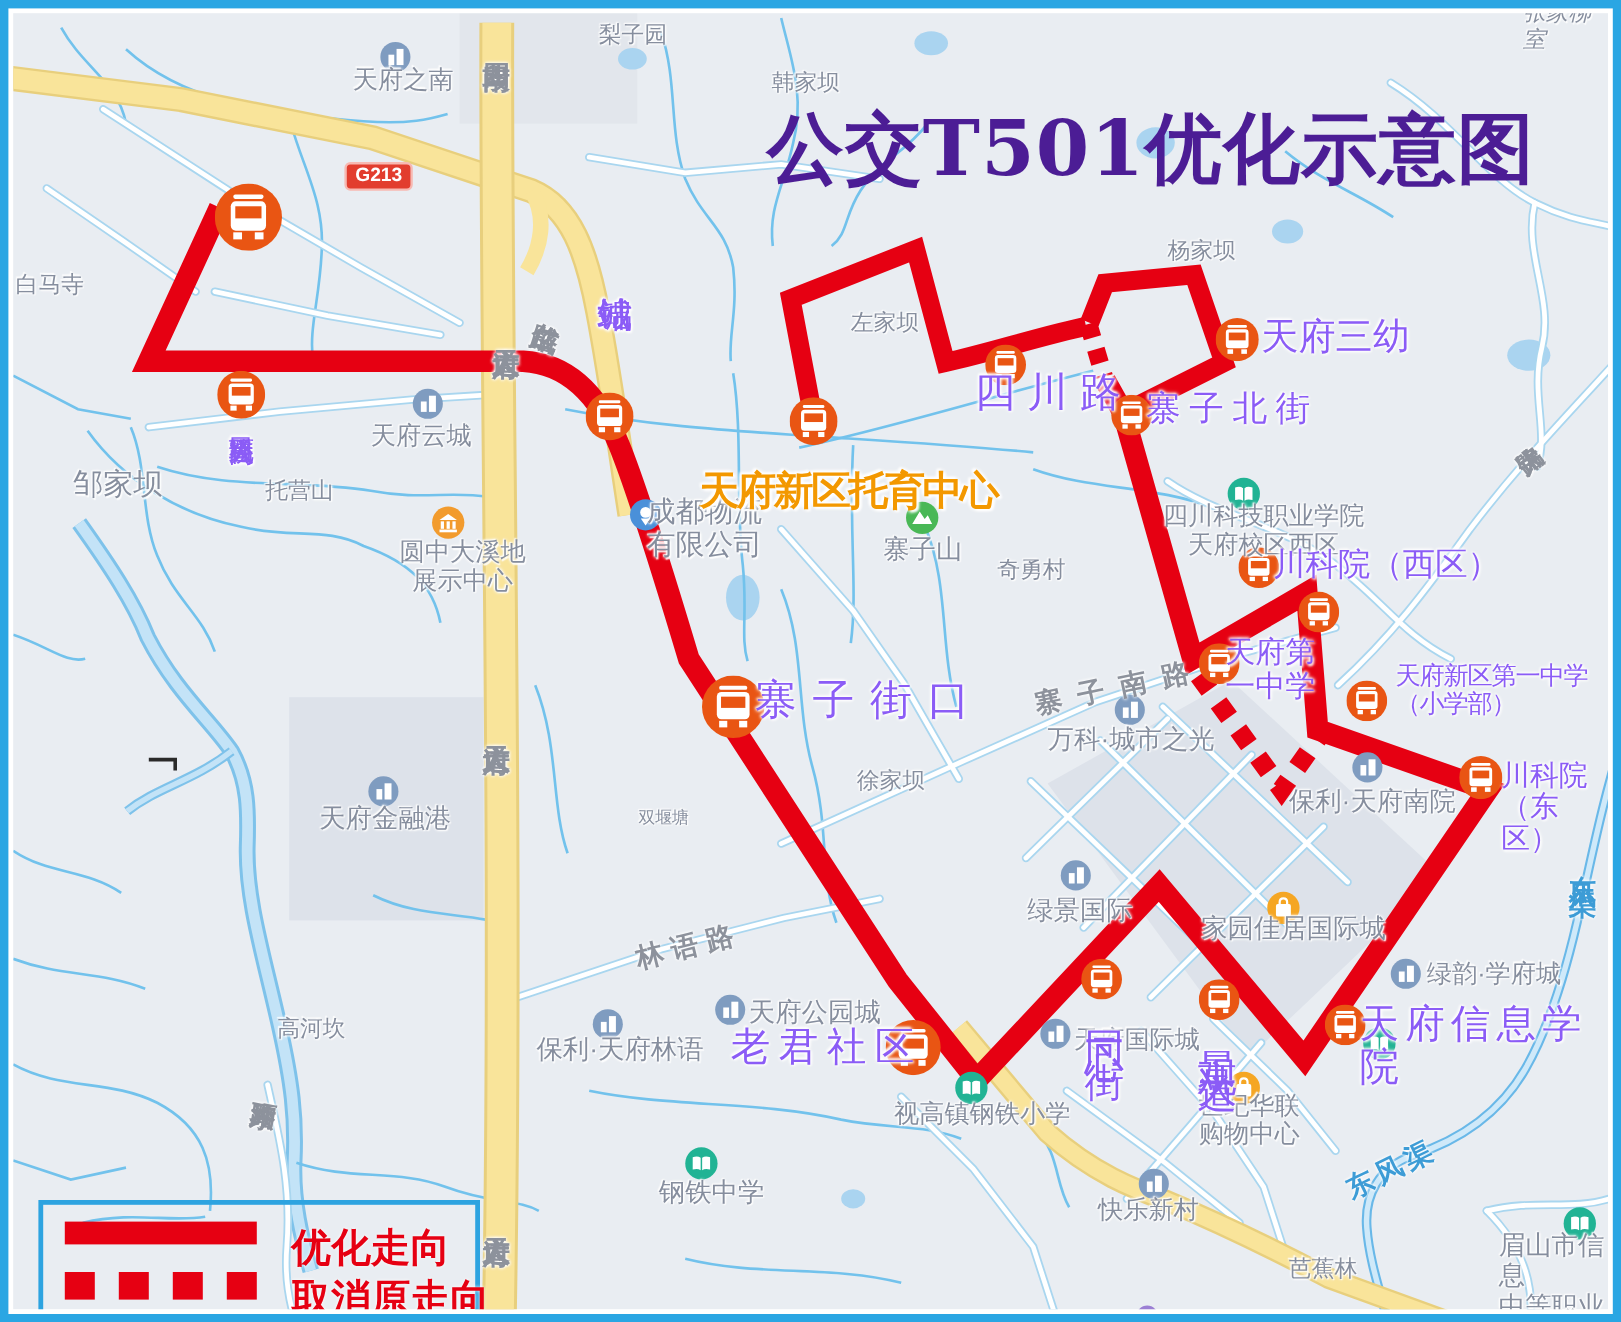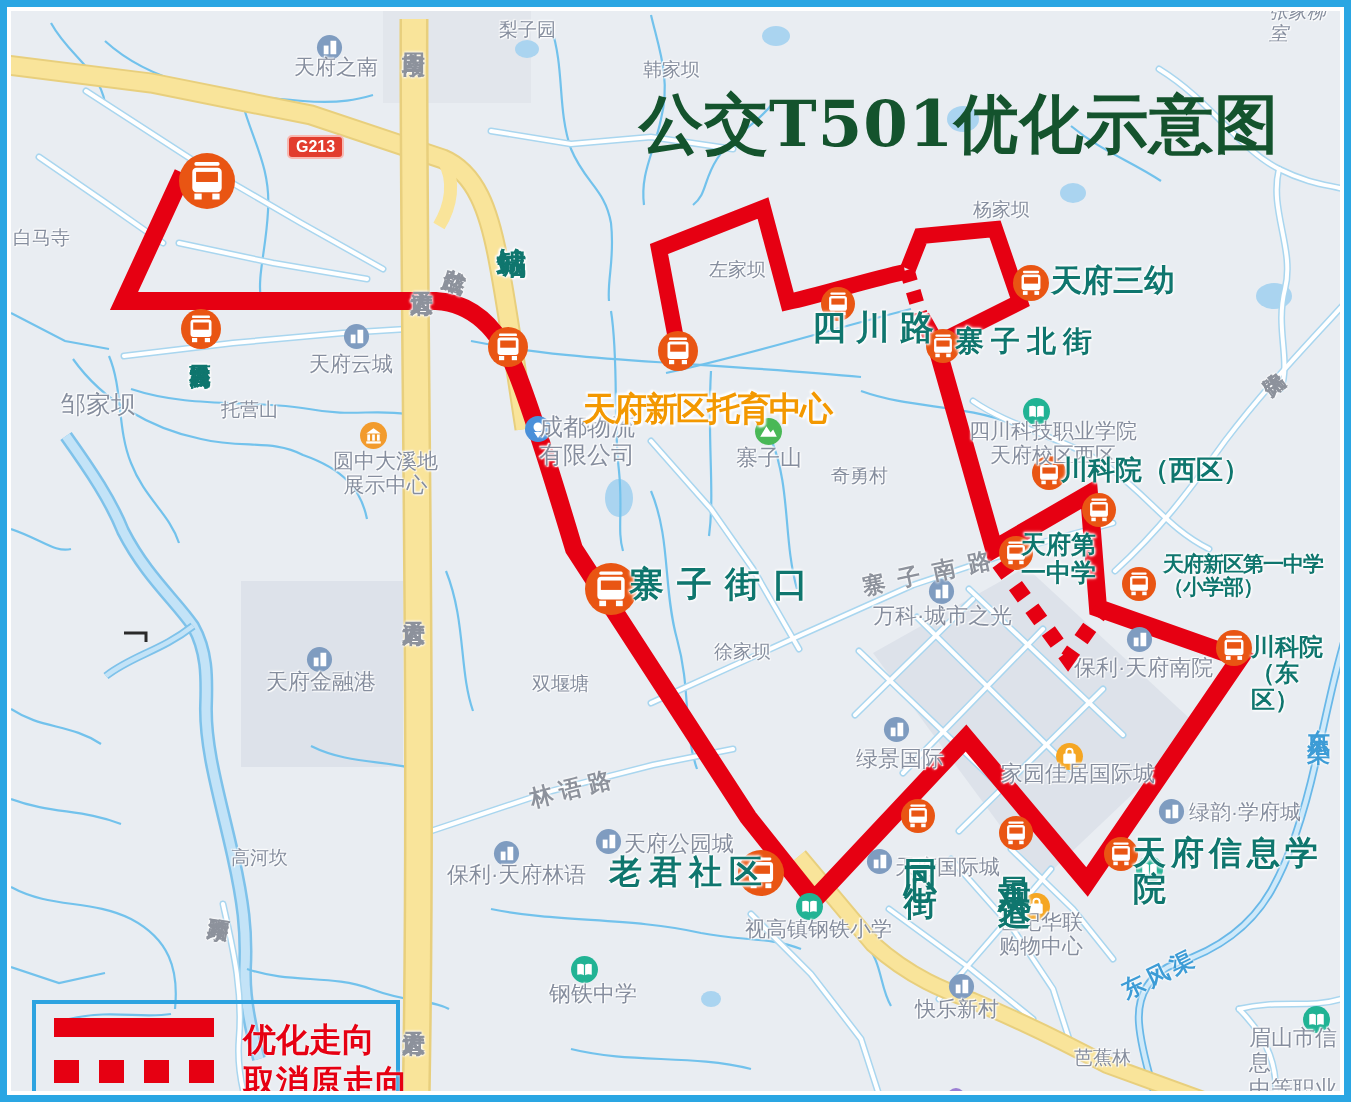--- a/index.html
+++ b/index.html
@@ -5,25 +5,25 @@
   html,body{margin:0;padding:0;background:#fff;font-family:"Liberation Sans",sans-serif;}
   #frame{position:relative;width:1351px;height:1102px;box-sizing:border-box;border:7px solid #2aa6e3;background:#fff;overflow:hidden;}
   #map{position:absolute;left:4px;top:4px;right:4px;bottom:4px;background:#e9edf2;overflow:hidden;}
   #basemap{position:absolute;left:0;top:0;}
   .lbl{position:absolute;color:#868e9e;font-size:21px;line-height:1.15;white-space:pre-line;
        text-shadow:0 0 3px #fff,0 0 3px #fff,1px 1px 1px #fff,-1px -1px 1px #fff;}
   .road{position:absolute;color:#8d929c;font-weight:bold;font-size:23px;white-space:pre-line;
         text-shadow:0 0 3px #fff,0 0 3px #fff;}
   .vert{writing-mode:vertical-rl;}
   .blue{color:#3d9cd6;}
-  .stn-red{position:absolute;color:#0f766e;font-weight:bold;white-space:pre-line;line-height:1.1;
+  .stn-red{position:absolute;color:#8b5cf6;font-weight:normal;white-space:pre-line;line-height:1.1;
         text-shadow:0 0 3px #fff,0 0 4px #fff,1px 1px 2px #fff,-1px -1px 2px #fff;}
   .stn-orange{position:absolute;color:#f39800;font-weight:bold;white-space:nowrap;
         text-shadow:0 0 4px #fff,0 0 4px #fff,2px 2px 2px #fff,-2px -2px 2px #fff;}
-  #title{position:absolute;left:628px;top:70px;color:#14532d;font-size:64px;font-weight:bold;
+  #title{position:absolute;left:628px;top:70px;color:#4c1d95;font-size:64px;font-weight:bold;
          font-family:"DejaVu Serif","Liberation Serif",serif;letter-spacing:1px;white-space:nowrap;}
   #g213{position:absolute;left:276px;top:124px;background:#e23d2e;color:#fff;font-size:16px;font-weight:bold;
         padding:1px 7px;border-radius:5px;border:2px solid #f7b9b2;}
   #legend{position:absolute;left:21px;top:989px;width:368px;height:102px;border:4px solid #2da3e0;box-sizing:border-box;}
   .leg-row{position:absolute;left:18px;display:flex;align-items:flex-start;gap:19px;}
   .leg-solid{width:160px;height:19px;background:#e60012;}
   .leg-dash{width:160px;height:23px;display:flex;gap:20px;}
   .leg-dash span{width:27px;height:23px;background:#e60012;}
   .leg-text{color:#e60012;font-weight:bold;font-size:33px;margin-left:10px;white-space:nowrap;
             text-shadow:0 0 3px #fff;}
@@ -299,21 +299,21 @@
   <div class="lbl" style="left:298px;top:341px;">天府云城</div>
   <div class="lbl" style="left:322px;top:438px;text-align:center;">圆中大溪地
 展示中心</div>
   <div class="lbl" style="left:528px;top:402px;font-size:24px;">成都物流
 有限公司</div>
   <div class="lbl" style="left:725px;top:434px;font-size:22px;">寨子山</div>
   <div class="lbl" style="left:820px;top:454px;font-size:19px;">奇勇村</div>
   <div class="lbl" style="left:958px;top:408px;text-align:center;">四川科技职业学院
 天府校区西区</div>
   <div class="lbl" style="left:703px;top:630px;font-size:19px;">徐家坝</div>
-  <div class="lbl" style="left:521px;top:662px;font-size:19px;">双堰塘</div>
+  <div class="lbl" style="left:521px;top:662px;font-size:14px;">双堰塘</div>
   <div class="lbl" style="left:862px;top:592px;font-size:22px;">万科·城市之光</div>
   <div class="lbl" style="left:255px;top:658px;font-size:22px;">天府金融港</div>
   <div class="lbl" style="left:220px;top:836px;font-size:19px;">高河坎</div>
   <div class="lbl" style="left:845px;top:735px;font-size:22px;">绿景国际</div>
   <div class="lbl" style="left:1063px;top:644px;font-size:22px;">保利·天府南院</div>
   <div class="lbl" style="left:990px;top:750px;font-size:22px;">家园佳居国际城</div>
   <div class="lbl" style="left:1178px;top:789px;font-size:21px;">绿韵·学府城</div>
   <div class="lbl" style="left:436px;top:851px;font-size:22px;">保利·天府林语</div>
   <div class="lbl" style="left:613px;top:820px;font-size:22px;">天府公园城</div>
   <div class="lbl" style="left:884px;top:844px;font-size:21px;">天府国际城</div>

